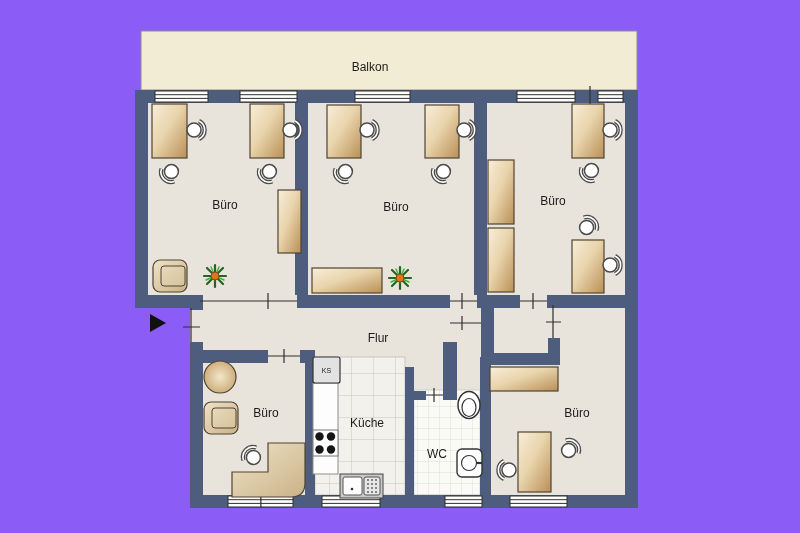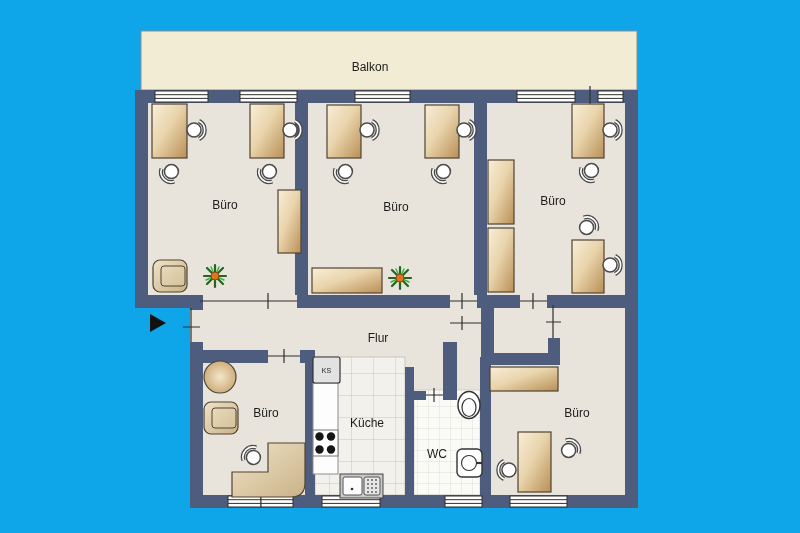--- a/index.html
+++ b/index.html
@@ -1,16 +1,16 @@
 <!DOCTYPE html>
 <html style="--wall: #4e5c7d; --floor: #e8e4db; --balcony: #f1ecd3; --outline: #2f2f2f; --desk-light: #f8eed8; --desk-dark: #b98f55; --plant-green: #226622; --plant-center: #e0761c;"><head>
 <meta charset="utf-8">
 <style>
   html,body{margin:0;padding:0;background:#fff;}
-  .stage{width:800px;height:533px;position:relative;background:#0ea5e9;overflow:hidden;
+  .stage{width:800px;height:533px;position:relative;background:#8b5cf6;overflow:hidden;
          font-family:"Liberation Sans",sans-serif;}
   :root{
     --wall:#4e5c7d; --floor:#e8e4db; --balcony:#f1ecd3; --outline:#2f2f2f;
   }
   .wall{fill:var(--wall);}
   .floor{fill:var(--floor);}
   .balcony{fill:var(--balcony);stroke:#8d8d8d;stroke-width:1;}
   .win{fill:#ffffff;stroke:var(--outline);stroke-width:1;}
   .winline{stroke:var(--outline);stroke-width:1;}
   .dline{stroke:var(--outline);stroke-width:1.2;fill:none;}

